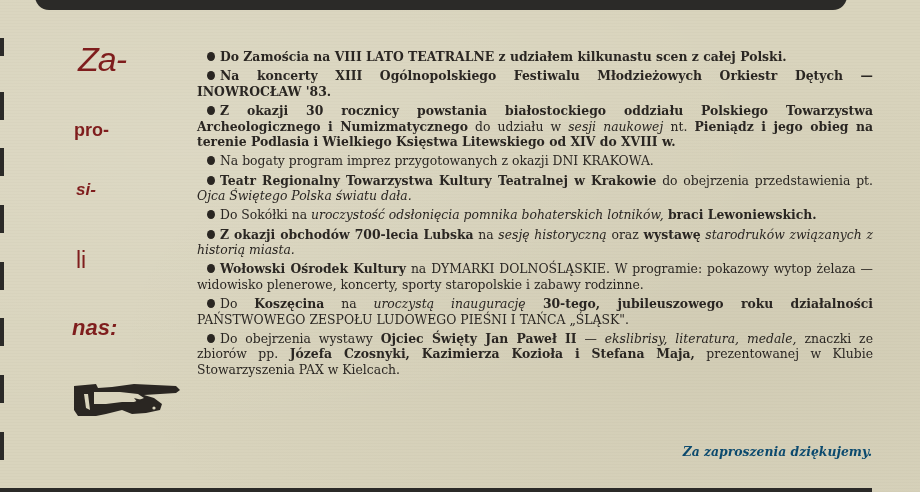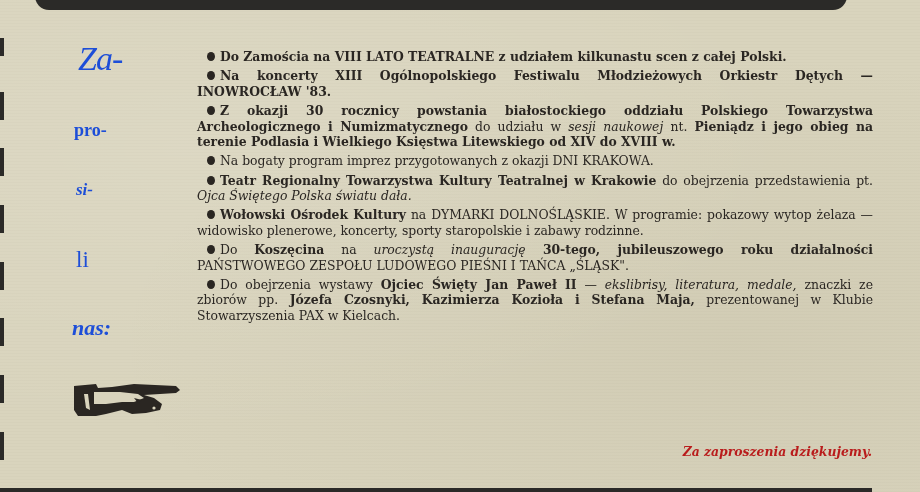--- a/index.html
+++ b/index.html
@@ -49,23 +49,23 @@
     }
     .left-col {
       position: absolute;
       left: 60px;
       top: 30px;
       width: 130px;
       height: 450px;
     }
     .left-word {
       position: absolute;
-      font-family: Liberation Serif, serif;
+      font-family: Liberation Sans, sans-serif;
       font-style: italic;
-      color: #1d4ed8;
+      color: #7f1d1d;
     }
     .lw-za { left: 18px; top: 10px; font-size: 34px; letter-spacing: -1px; }
     .lw-pro { left: 14px; top: 90px; font-size: 18px; font-weight: bold; font-style: normal; }
     .lw-si { left: 16px; top: 150px; font-size: 17px; font-weight: bold; }
     .lw-li { left: 16px; top: 205px; font-size: 23px; font-style: normal; margin-top: 12px; }
     .lw-nas { left: 12px; top: 285px; font-size: 22px; font-weight: bold; }
     .hand {
       position: absolute;
       left: 12px;
       top: 350px;
@@ -100,21 +100,21 @@
     .b { font-weight: bold; }
     .i { font-style: italic; }
     .thanks {
       position: absolute;
       right: 48px;
       top: 444px;
       font-family: "DejaVu Serif", serif;
       font-style: italic;
       font-weight: bold;
       font-size: 12.4px;
-      color: #b91c1c;
+      color: #0c4a6e;
     }
   </style>
 </head>
 <body>
 
 <div class="paper-noise"></div>
 <div class="top-bar"></div>
 <div class="bottom-rule"></div>
 
 <div class="margin-bar" style="top:38px;height:18px;"></div>
@@ -140,18 +140,20 @@
     <circle cx="82" cy="28" r="1.6" fill="#d9d4bd"></circle>
   </svg>
 </div>
 
 <div class="content" id="content">
     <div class="item"><span class="bullet"></span><span class="b">Do </span><span class="b">Zamościa</span><span class="b"> na VIII LATO TEATRALNE z udziałem kilkunastu scen z całej Polski.</span></div>
     <div class="item"><span class="bullet"></span><span class="b">Na koncerty </span><span class="b">XIII Ogólnopolskiego Festiwalu Młodzieżowych Orkiestr Dętych</span><span class="b"> — INOWROCŁAW '83.</span></div>
     <div class="item"><span class="bullet"></span><span class="b">Z okazji 30 rocznicy powstania białostockiego oddziału Polskiego Towarzystwa Archeologicznego i Numizmatycznego</span><span> do udziału w </span><span class="i">sesji naukowej</span><span> nt. </span><span class="b">Pieniądz i jego obieg na terenie Podlasia i Wielkiego Księstwa Litewskiego od XIV do XVIII w.</span></div>
     <div class="item"><span class="bullet"></span><span>Na bogaty program imprez przygotowanych z okazji DNI KRAKOWA.</span></div>
     <div class="item"><span class="bullet"></span><span class="b">Teatr Regionalny Towarzystwa Kultury Teatralnej w Krakowie</span><span> do obejrzenia przedstawienia pt. </span><span class="i">Ojca Świętego Polska światu dała.</span></div>
+    <div class="item"><span class="bullet"></span><span>Do Sokółki na </span><span class="i">uroczystość odsłonięcia pomnika bohaterskich lotników,</span><span class="b"> braci Lewoniewskich.</span></div>
+    <div class="item"><span class="bullet"></span><span class="b">Z okazji obchodów 700-lecia Lubska</span><span> na </span><span class="i">sesję historyczną</span><span> oraz </span><span class="b">wystawę</span><span class="i"> starodruków związanych z historią miasta.</span></div>
     <div class="item"><span class="bullet"></span><span class="b">Wołowski Ośrodek Kultury</span><span> na DYMARKI DOLNOŚLĄSKIE. W programie: pokazowy wytop żelaza — widowisko plenerowe, koncerty, sporty staropolskie i zabawy rodzinne.</span></div>
     <div class="item"><span class="bullet"></span><span>Do </span><span class="b">Koszęcina</span><span> na </span><span class="i">uroczystą inaugurację</span><span class="b"> 30-tego, jubileuszowego roku działalności</span><span> PAŃSTWOWEGO ZESPOŁU LUDOWEGO PIEŚNI I TAŃCA „ŚLĄSK".</span></div>
     <div class="item"><span class="bullet"></span><span>Do obejrzenia wystawy </span><span class="b">Ojciec Święty Jan Paweł II</span><span> — </span><span class="i">ekslibrisy, literatura, medale,</span><span> znaczki ze zbiorów pp. </span><span class="b">Józefa Czosnyki, Kazimierza Kozioła i Stefana Maja,</span><span> prezentowanej w Klubie Stowarzyszenia PAX w Kielcach.</span></div>
   </div>
 
 <div class="thanks">Za zaproszenia dziękujemy.</div>
 
 </body></html>

